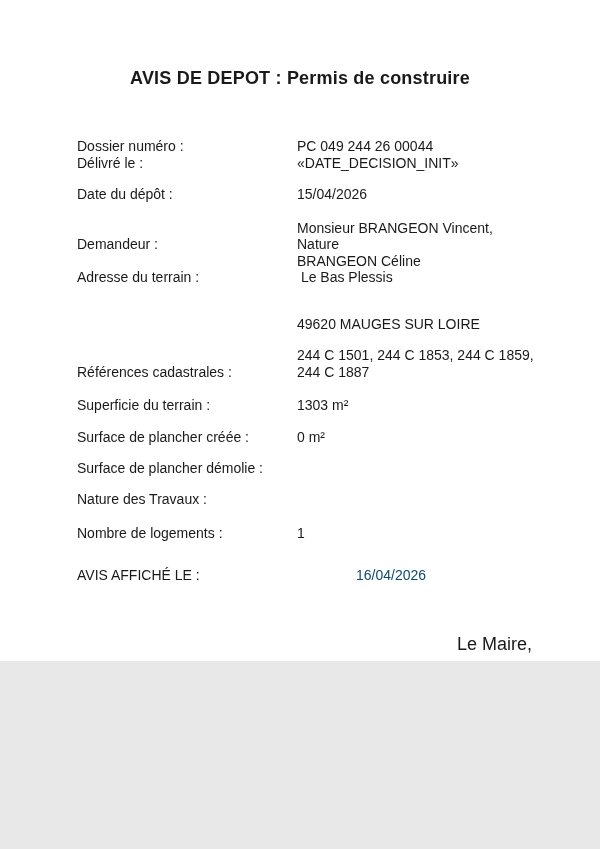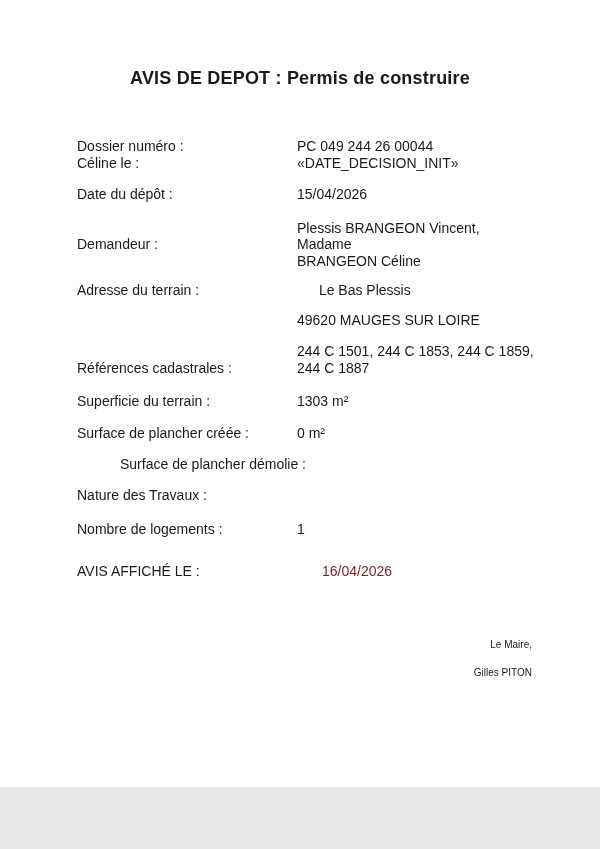--- a/index.html
+++ b/index.html
@@ -3,21 +3,21 @@
 <meta charset="utf-8">
 <style>
   html, body {
     margin: 0;
     padding: 0;
     background: #e8e8e8;
   }
   .page {
     position: relative;
     width: 600px;
-    height: 787px;
+    height: 661px;
     margin: 0 auto;
     background: #ffffff;
     font-family: "Liberation Sans", "DejaVu Sans", sans-serif;
     color: #1a1a1a;
     box-sizing: border-box;
     overflow: hidden;
   }
   .title {
     margin: 0;
     padding-top: 67px;
@@ -41,35 +41,35 @@
   .row .label {
     width: 220px;
     flex: 0 0 220px;
   }
   .row .value {
     flex: 1 1 auto;
     white-space: pre-wrap;
   }
   .r3  { margin-top: 15px; }
   .r4  { margin-top: 17px; align-items: center; }
-  .r5  { margin-top: 13px; gap: 18px; }
-  .r6  { margin-top: 13px; }
+  .r5  { margin-top: 0; }
+  .r6  { margin-top: 30px; }
   .r7  { margin-top: 15px; align-items: flex-end; }
   .r8  { margin-top: 17px; }
   .r9  { margin-top: 15px; }
-  .r10 { margin-top: 15px; margin-left: 43px; }
+  .r10 { margin-top: 15px; }
   .r11 { margin-top: 14px; }
   .r12 { margin-top: 18px; }
   .posted-row { margin-top: 25px; gap: 25px; }
   .signature {
     position: absolute;
     top: 636px;
     right: 68px;
     text-align: right;
-    font-size: 10px;
+    font-size: 18px;
     line-height: 17px;
   }
   .signature .sig-name { margin-top: 11px; }
   .footer {
     position: absolute;
     top: 793px;
     left: 67px;
     right: 58px;
     font-size: 6.4px;
     line-height: 8px;
@@ -85,32 +85,32 @@
 
   <div class="fields">
 
     <div class="row r0">
       <div class="label">Dossier numéro :</div>
       <div class="value">PC 049 244 26 00044</div>
     </div>
 
 
     <div class="row r2">
-      <div class="label">Céline le :</div>
+      <div class="label">Délivré le :</div>
       <div class="value">«DATE_DECISION_INIT»</div>
     </div>
 
     <div class="row r3">
       <div class="label">Date du dépôt :</div>
       <div class="value">15/04/2026</div>
     </div>
 
     <div class="row r4">
       <div class="label">Demandeur :</div>
-      <div class="value">Plessis BRANGEON Vincent, Madame
+      <div class="value">Monsieur BRANGEON Vincent, Nature
 BRANGEON Céline</div>
     </div>
 
     <div class="row r5">
       <div class="label">Adresse du terrain :</div>
       <div class="value"> Le Bas Plessis</div>
     </div>
 
     <div class="row r6">
       <div class="label"></div>
@@ -142,21 +142,21 @@
       <div class="value"></div>
     </div>
 
     <div class="row r12">
       <div class="label">Nombre de logements :</div>
       <div class="value">1</div>
     </div>
 
     <div class="row posted-row">
       <div class="label">AVIS AFFICHÉ LE :</div>
-      <div class="value" style="color: #7f1d1d;">16/04/2026</div>
+      <div class="value" style="color: #0c4a6e; margin-left: 34px;">16/04/2026</div>
     </div>
 
   </div>
 
   <div class="signature">
     <div class="sig-role">Le Maire,</div>
     <div class="sig-name">Gilles PITON</div>
   </div>
 
   <div class="footer">

